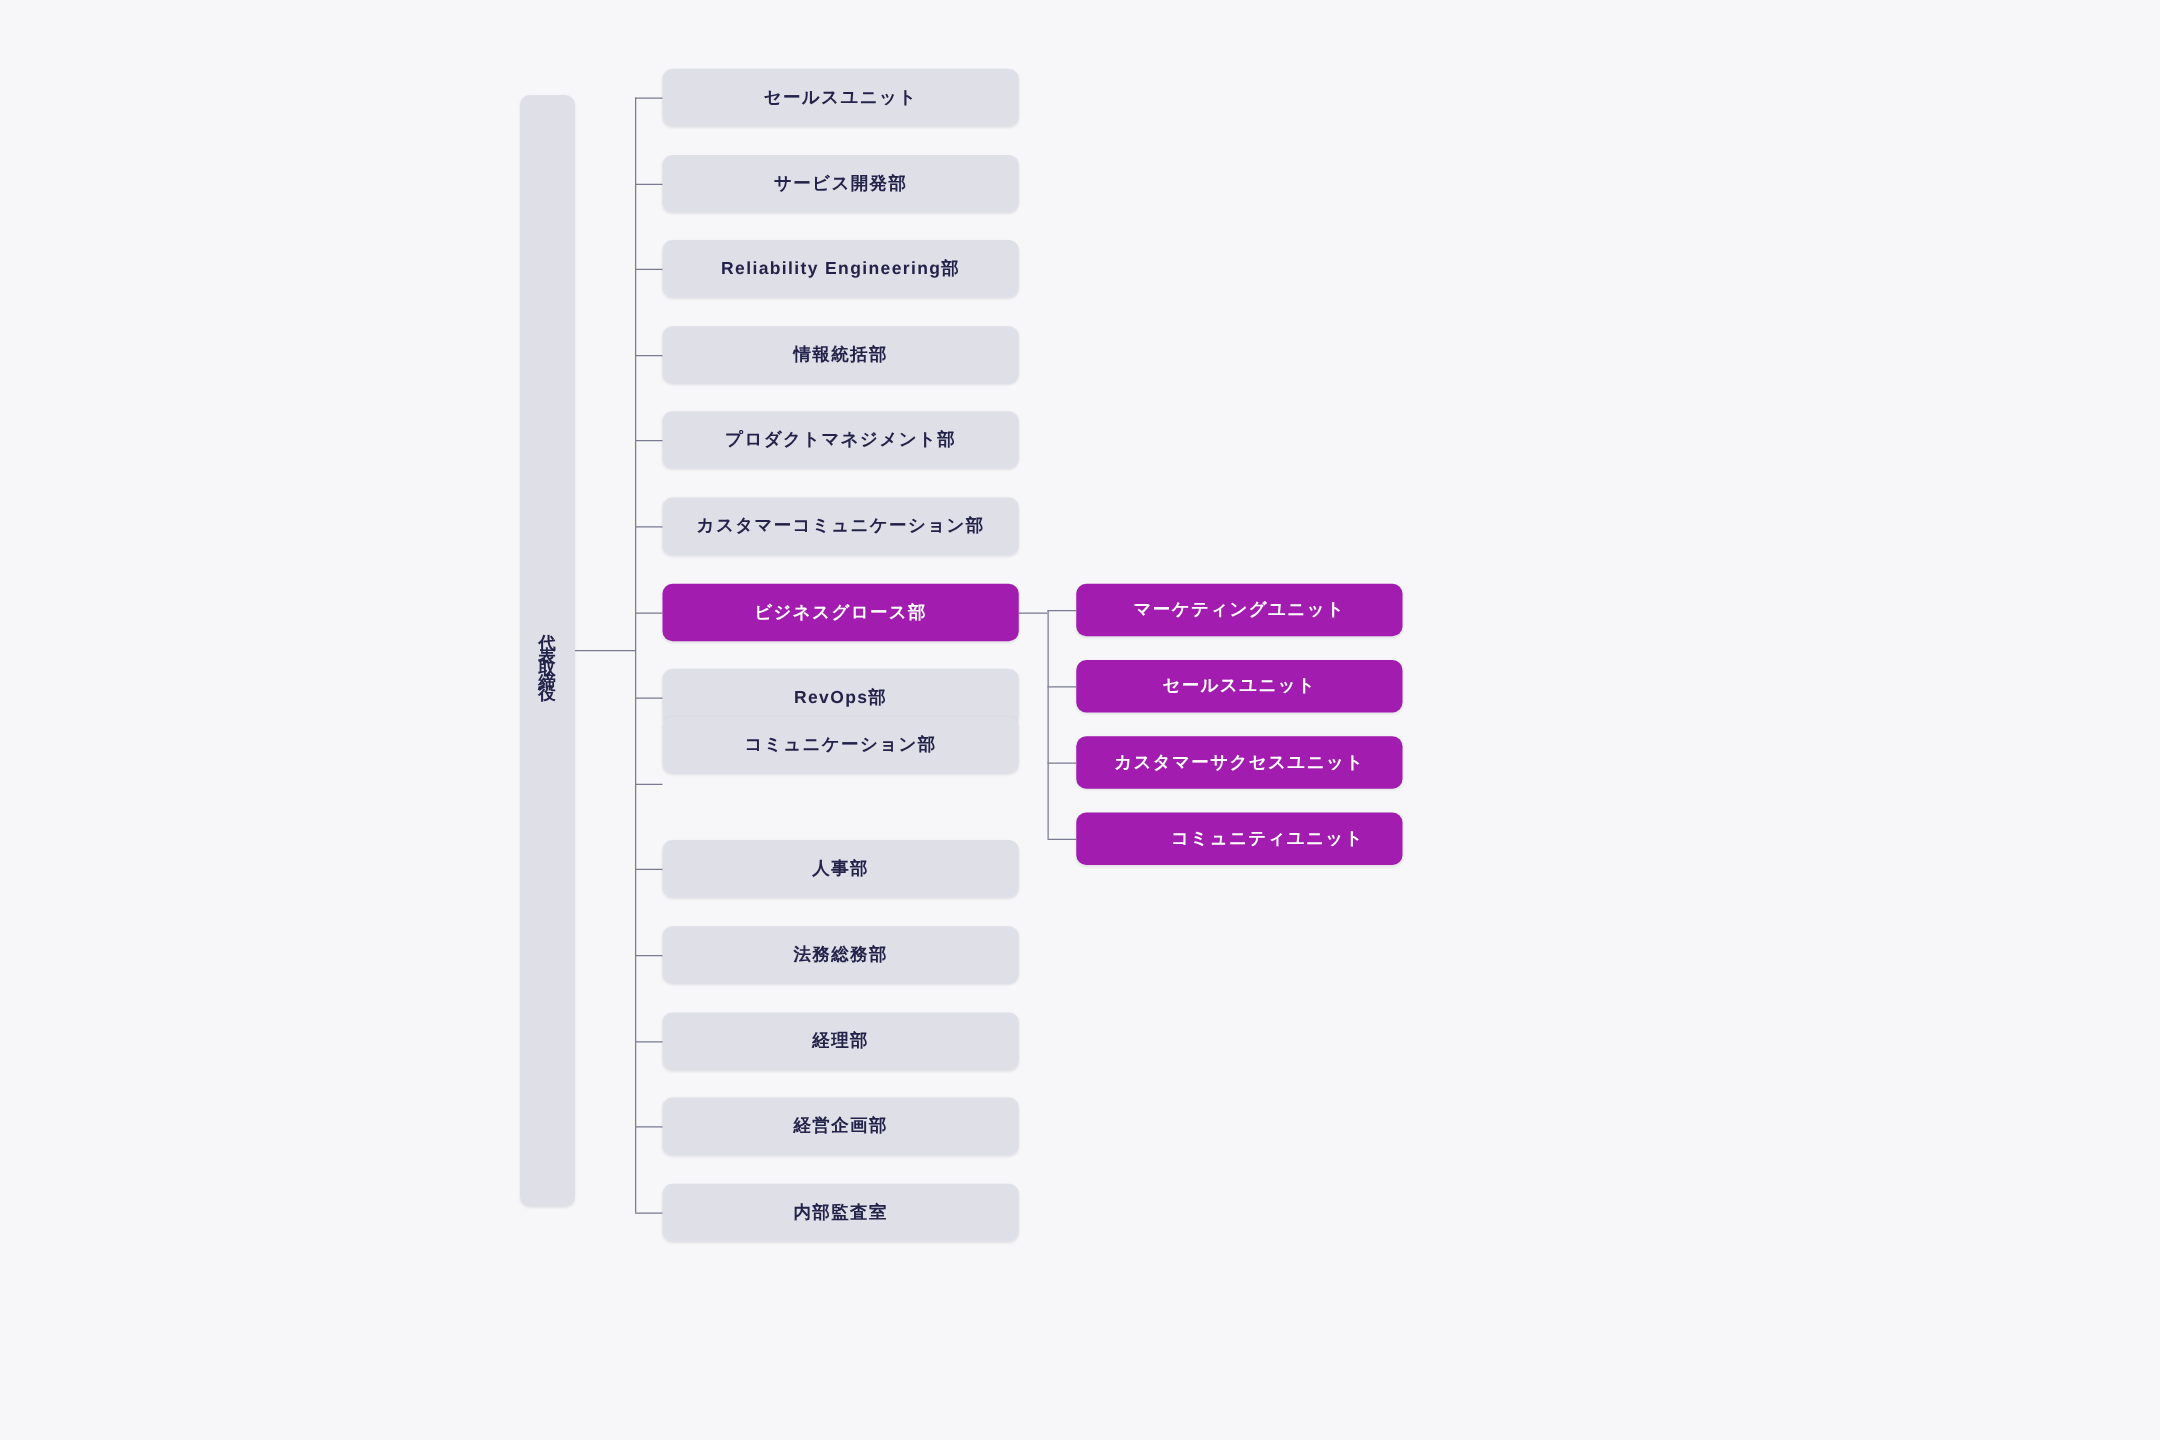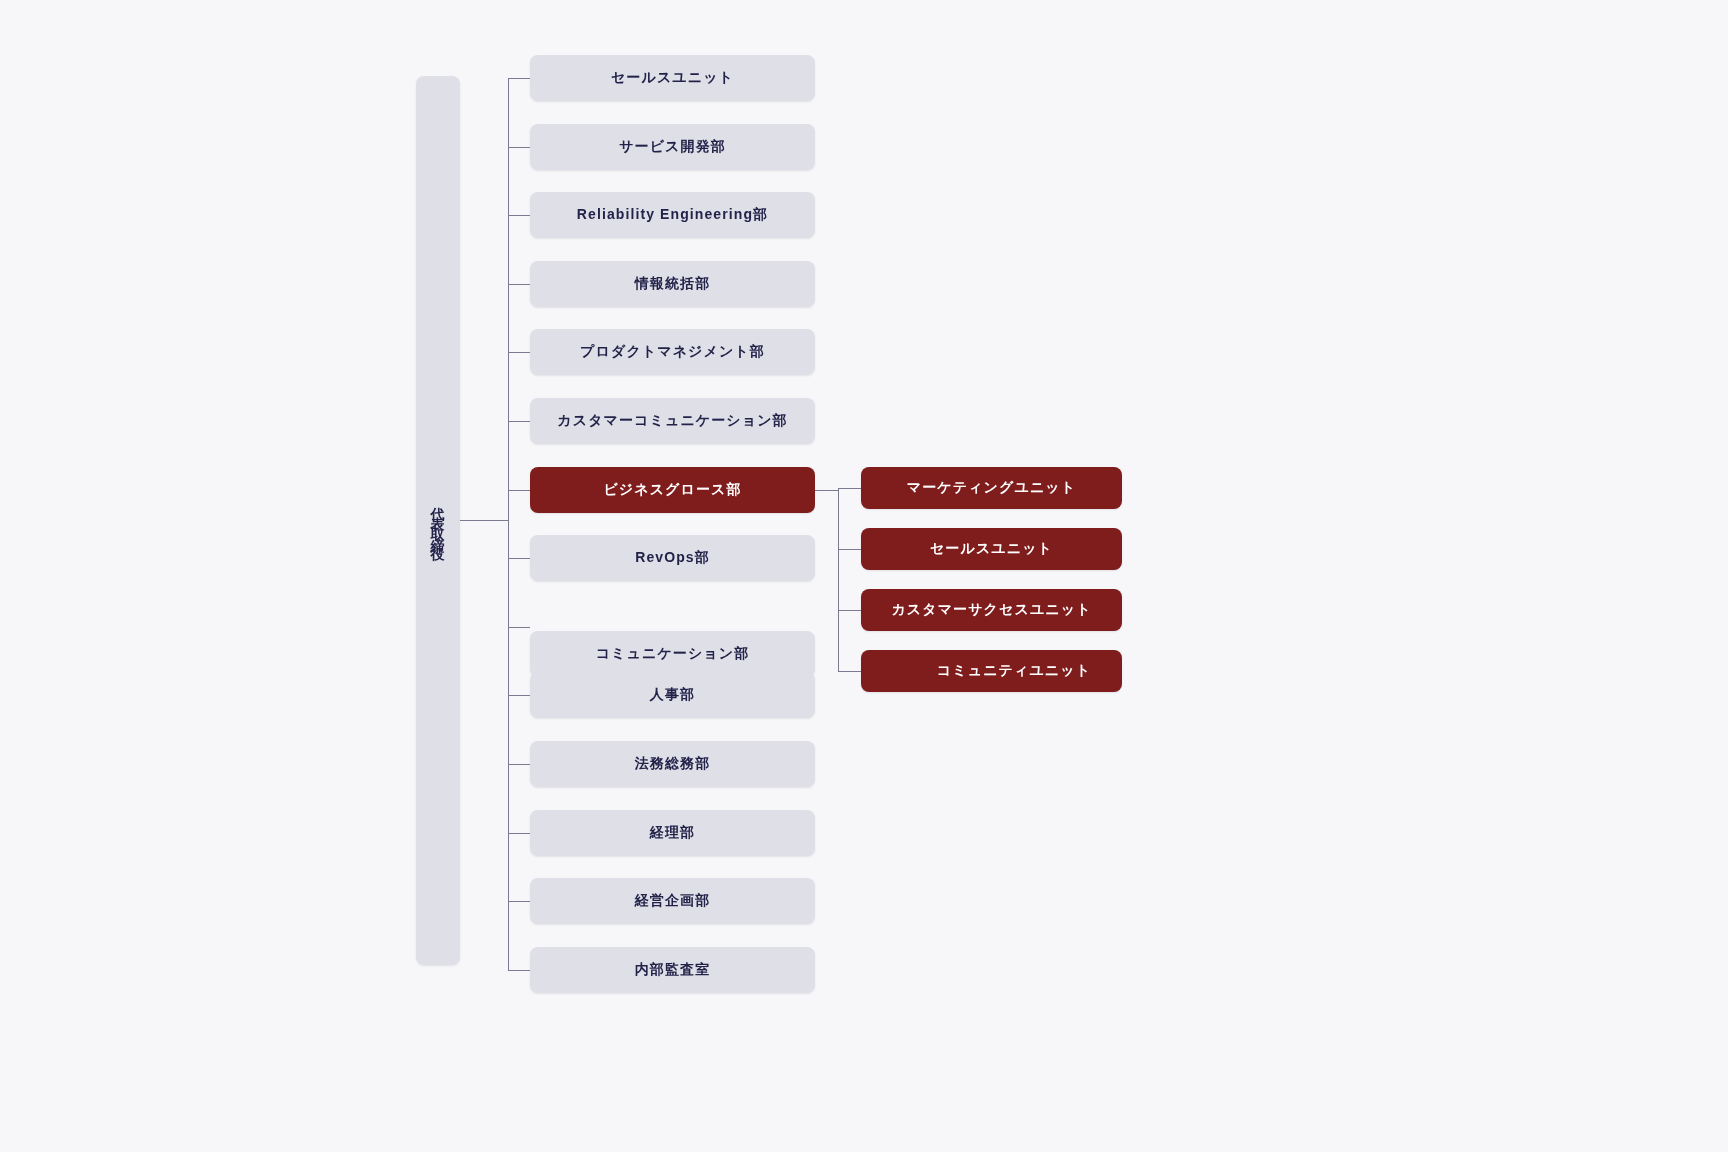--- a/index.html
+++ b/index.html
@@ -68,21 +68,21 @@
   .node.level-3 {
     left: 861px;
     width: 261px;
     height: 42px;
   }
   .node.plain {
     background: #dfdfe8;
     color: #23234a;
   }
   .node.accent {
-    background: #7f1d1d;
+    background: #a21caf;
     color: #ffffff;
     align-items: center;
   }
 
   
   .line {
     position: absolute;
     background: #7a7a92;
   }
   .line.h {
@@ -135,21 +135,21 @@
       </div>
       <div class="line h" style="left: 508px; top: 421px; width: 22px;"></div>
       <div class="node level-2 accent" style="top: 466.6px;">
         <span>ビジネスグロース部</span>
       </div>
       <div class="line h" style="left: 508px; top: 490px; width: 22px;"></div>
       <div class="node level-2 plain" style="top: 535.2px;">
         <span>RevOps部</span>
       </div>
       <div class="line h" style="left: 508px; top: 558px; width: 22px;"></div>
-      <div class="node level-2 plain" style="top: 631px; align-items: center;">
+      <div class="node level-2 plain" style="top: 573px; align-items: center;">
         <span>コミュニケーション部</span>
       </div>
       <div class="line h" style="left: 508px; top: 627px; width: 22px;"></div>
       <div class="node level-2 plain" style="top: 672.4px;">
         <span>人事部</span>
       </div>
       <div class="line h" style="left: 508px; top: 695px; width: 22px;"></div>
       <div class="node level-2 plain" style="top: 741px;">
         <span>法務総務部</span>
       </div>

